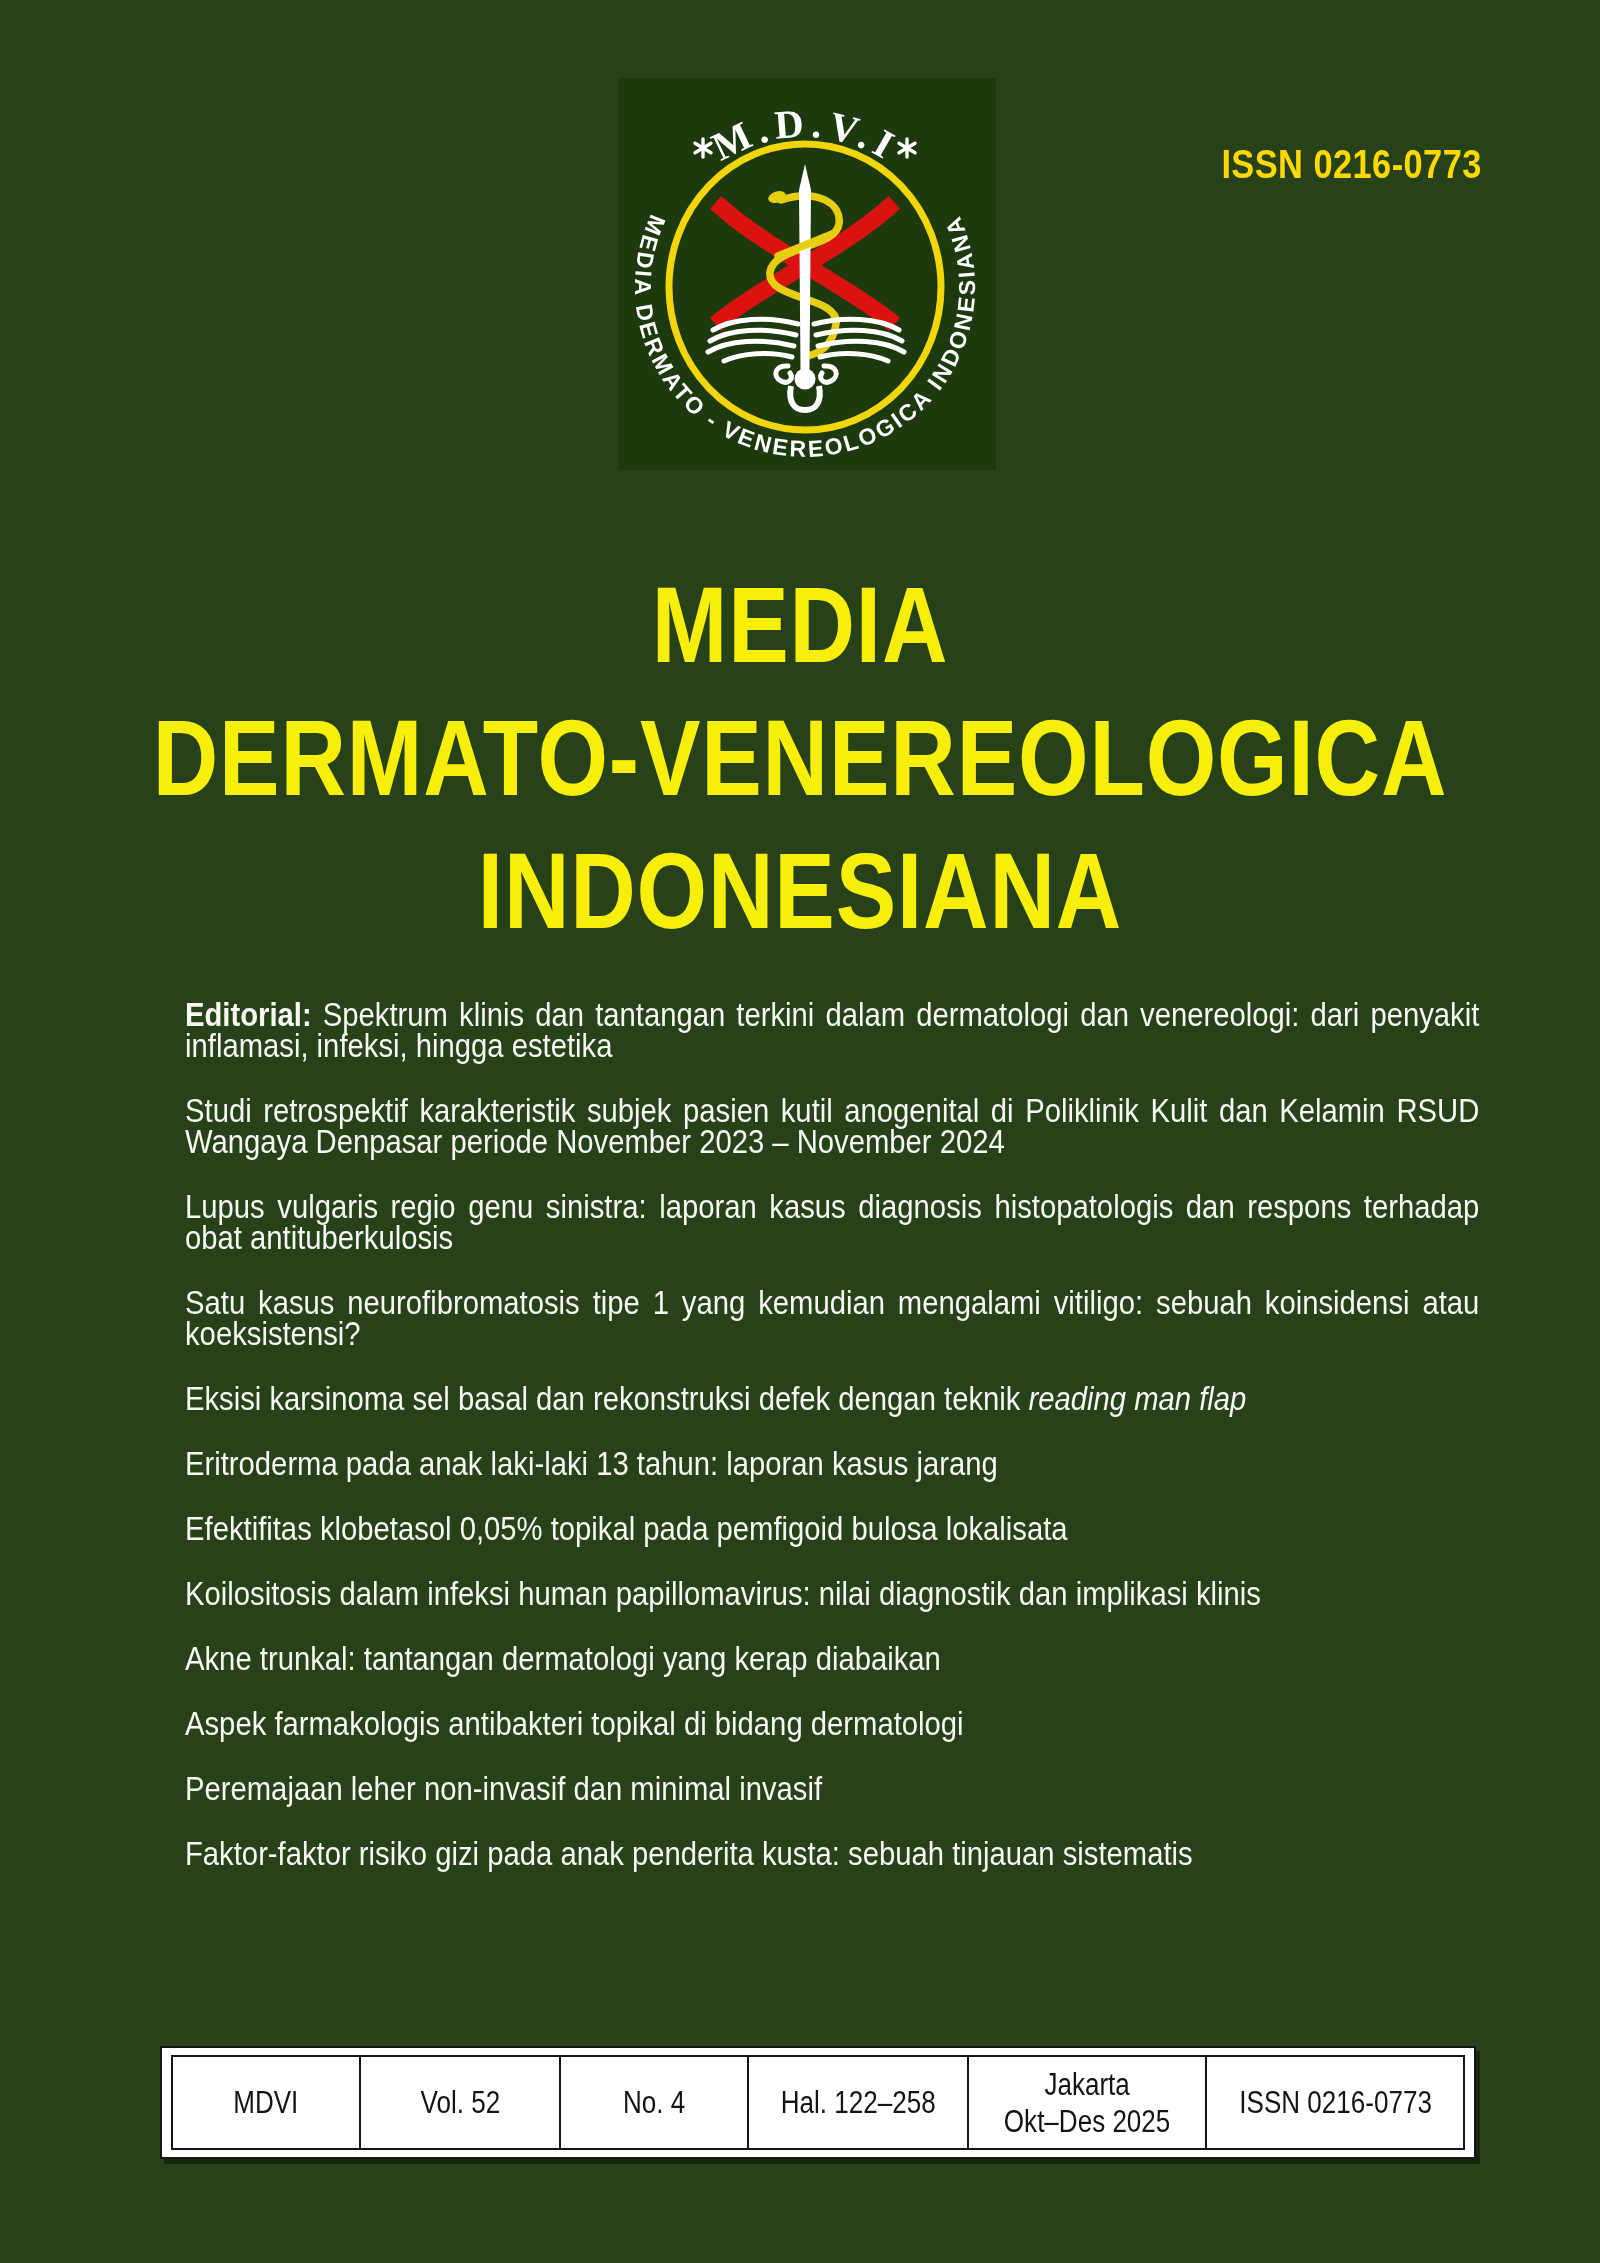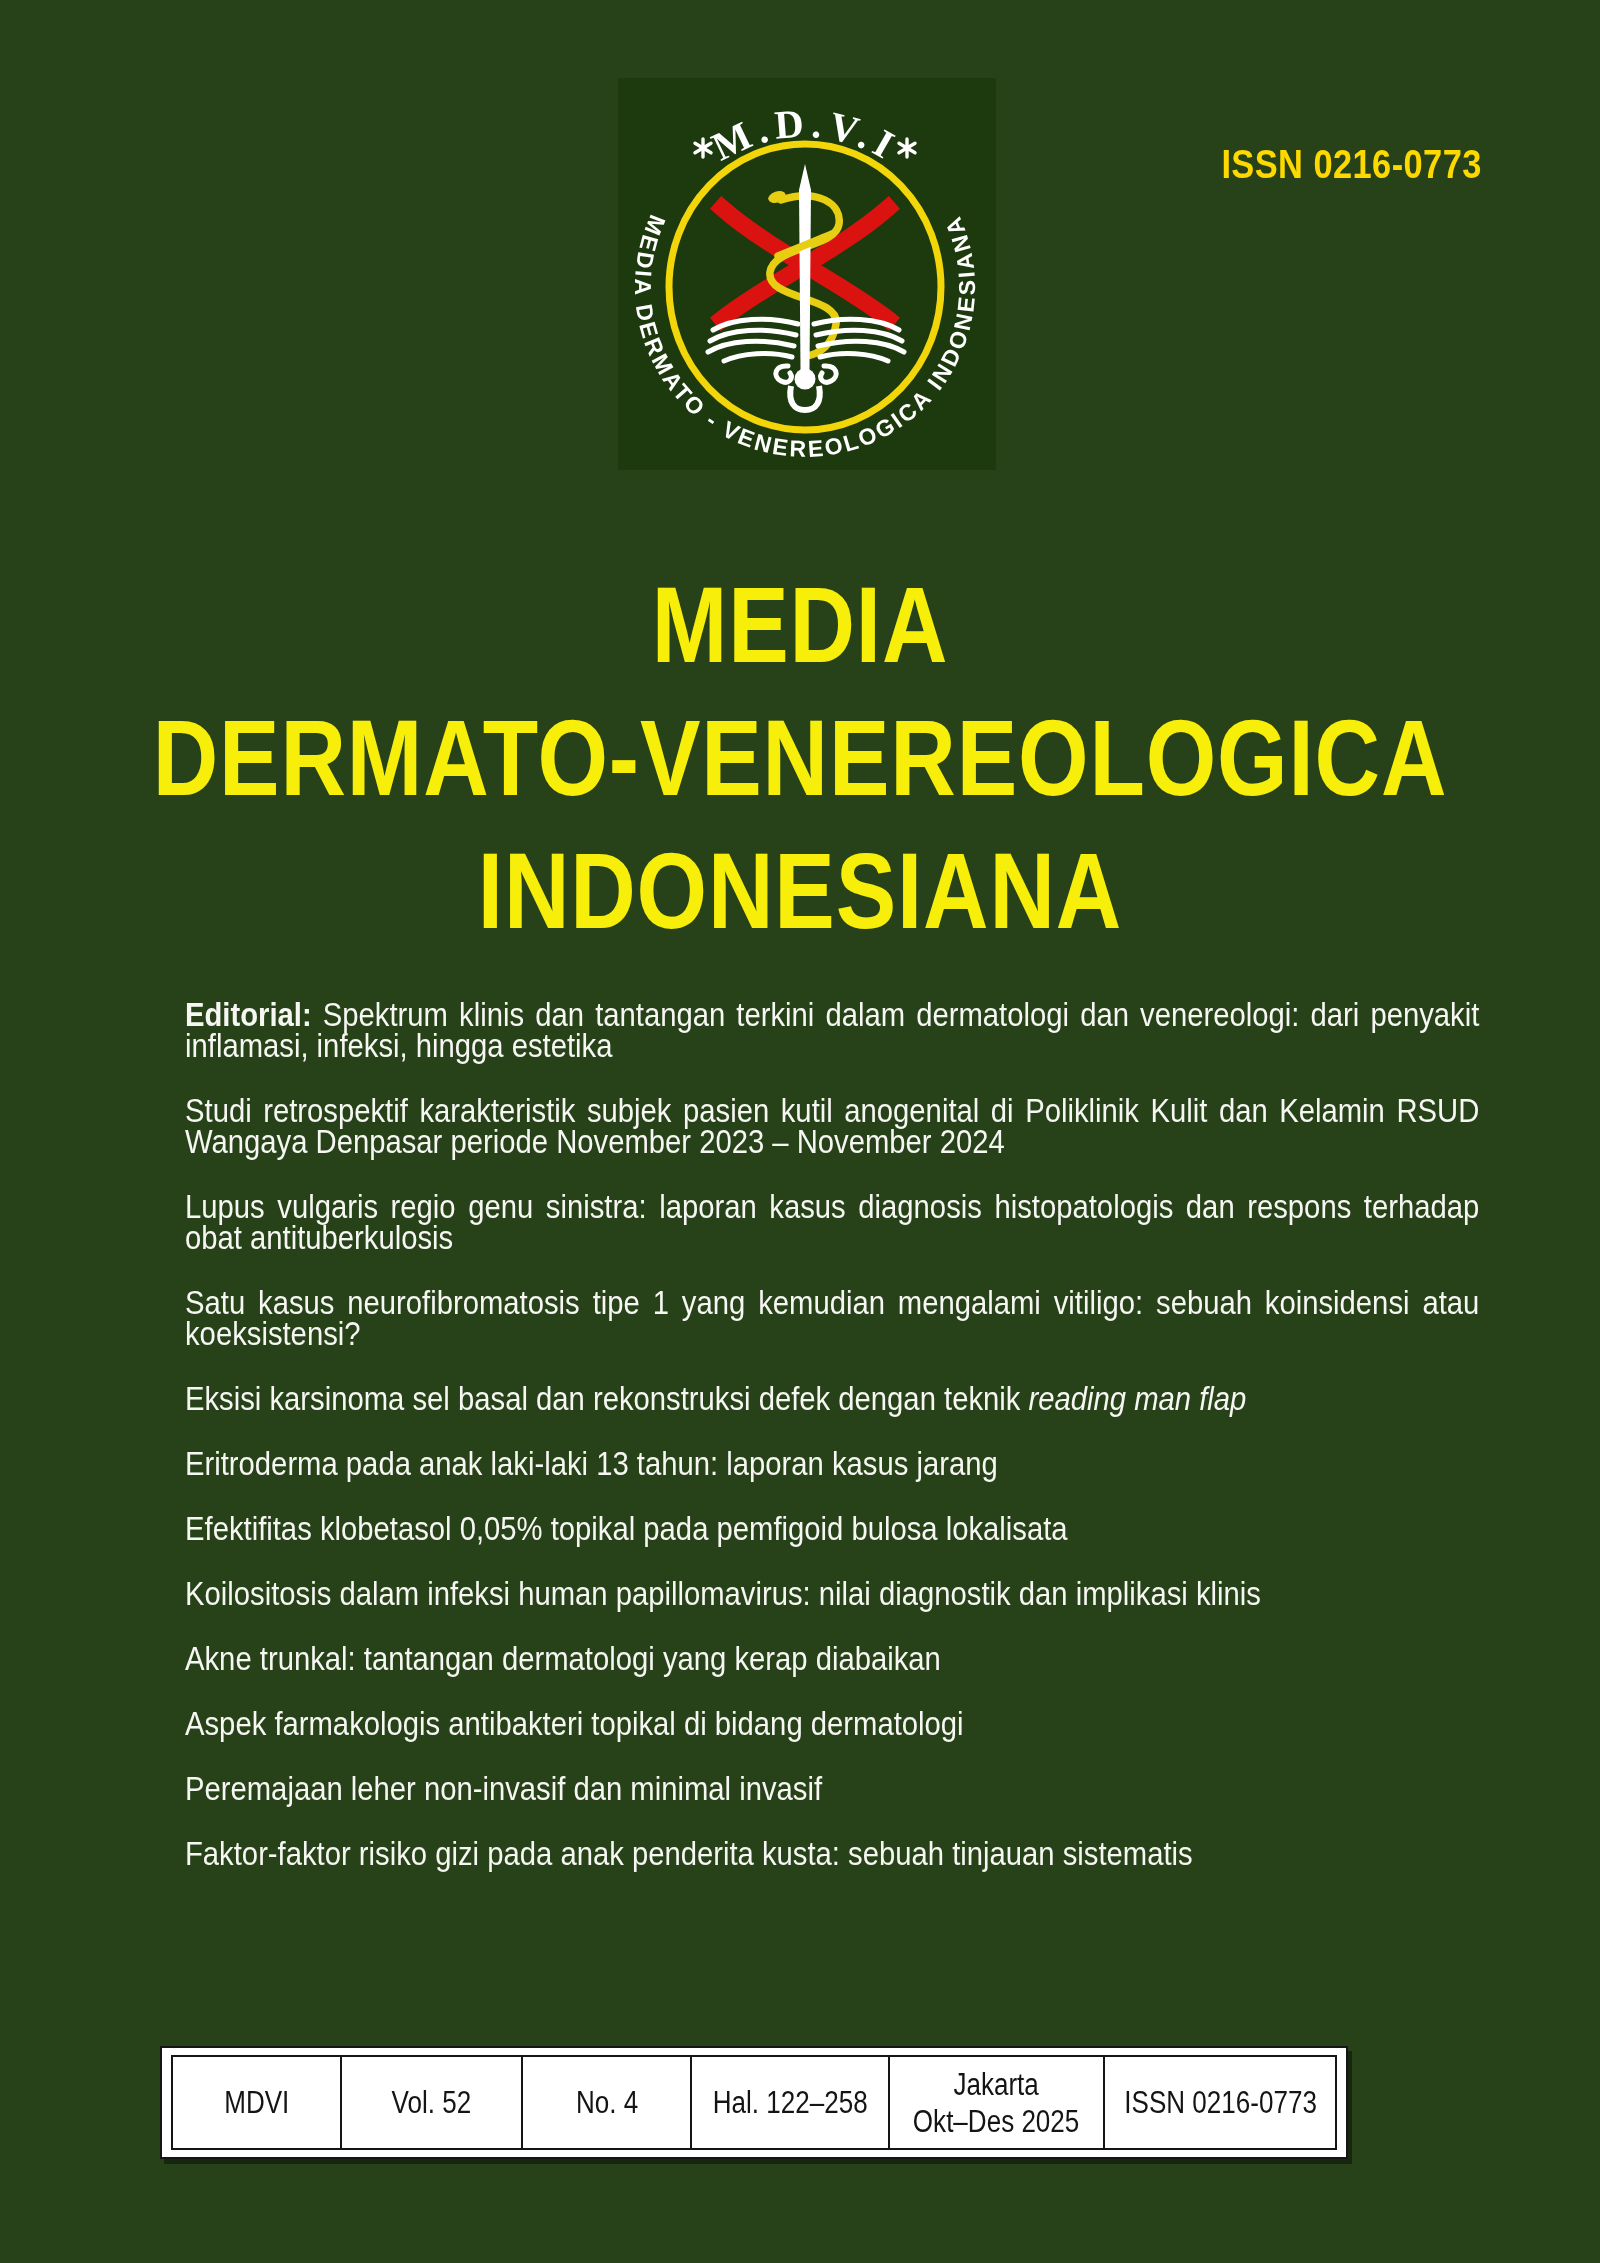--- a/index.html
+++ b/index.html
@@ -16,21 +16,21 @@
          font-weight:bold;font-size:108px;line-height:133px;letter-spacing:1px;
          transform:scaleX(.84);transform-origin:50% 0;white-space:nowrap;}
 
   .articles{position:absolute;left:185px;top:999px;width:1505px;color:#f6f6f2;
             font-size:34px;line-height:31px;text-align:justify;
             transform:scaleX(.86);transform-origin:0 0;}
   .articles p{margin:0 0 34px 0;}
   .seg-bold{font-weight:bold;}
   .seg-italic{font-style:italic;}
 
-  .ft{position:absolute;left:160px;top:2046px;width:1188px;box-sizing:border-box;
+  .ft{position:absolute;left:160px;top:2046px;width:1316px;box-sizing:border-box;
       background:#ffffff;border:2px solid #151515;padding:7px 9px;
       box-shadow:4px 5px 0 rgba(0,0,0,.4);}
   .ft table{width:100%;border-collapse:collapse;table-layout:fixed;}
   .ft td{border:2px solid #151515;height:89px;text-align:center;vertical-align:middle;
          color:#141414;font-size:31px;line-height:37px;background:#ffffff;}
   .ft td:nth-child(1){width:14.5%}
   .ft td:nth-child(2){width:15.5%}
   .ft td:nth-child(3){width:14.5%}
   .ft td:nth-child(4){width:17%}
   .ft td:nth-child(5){width:18.5%}

